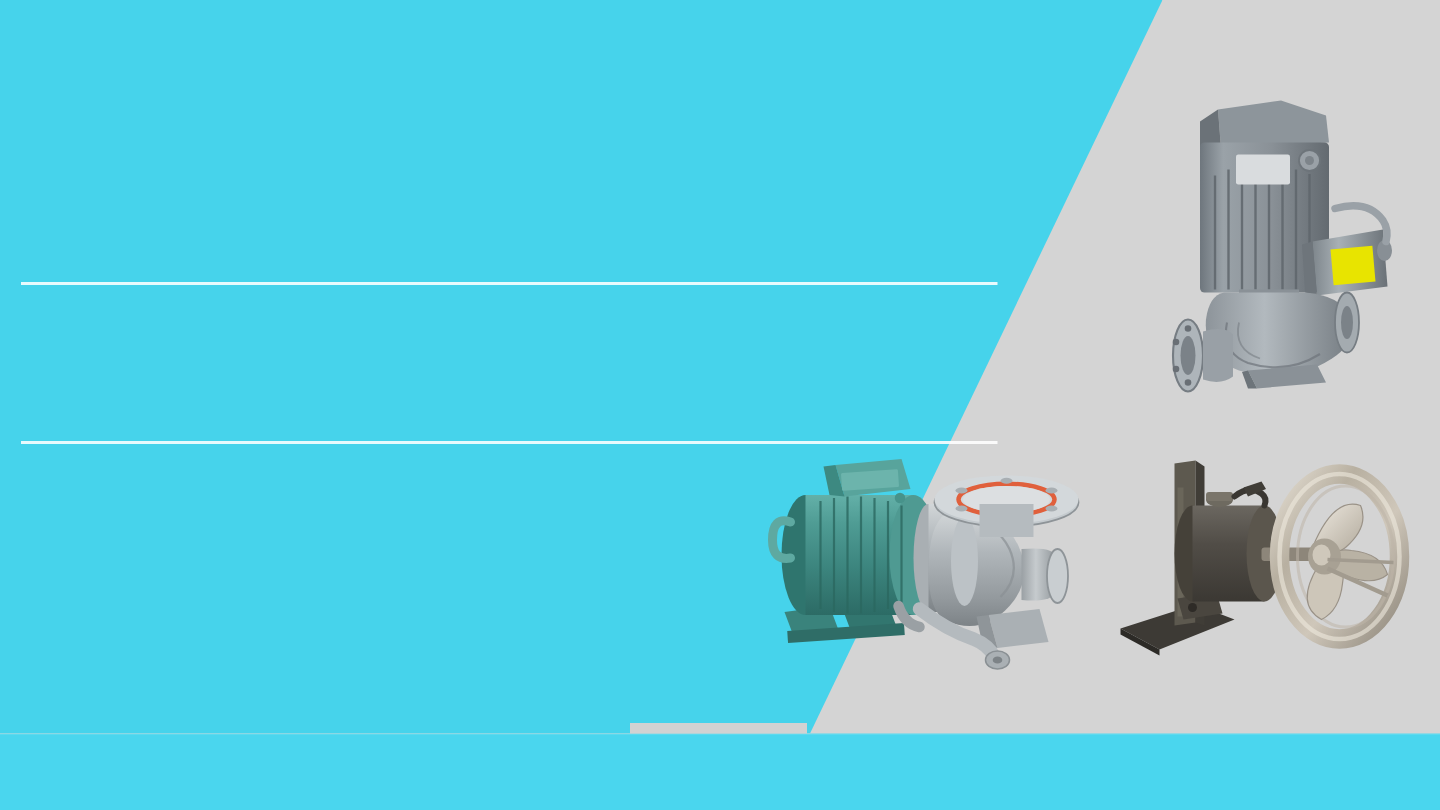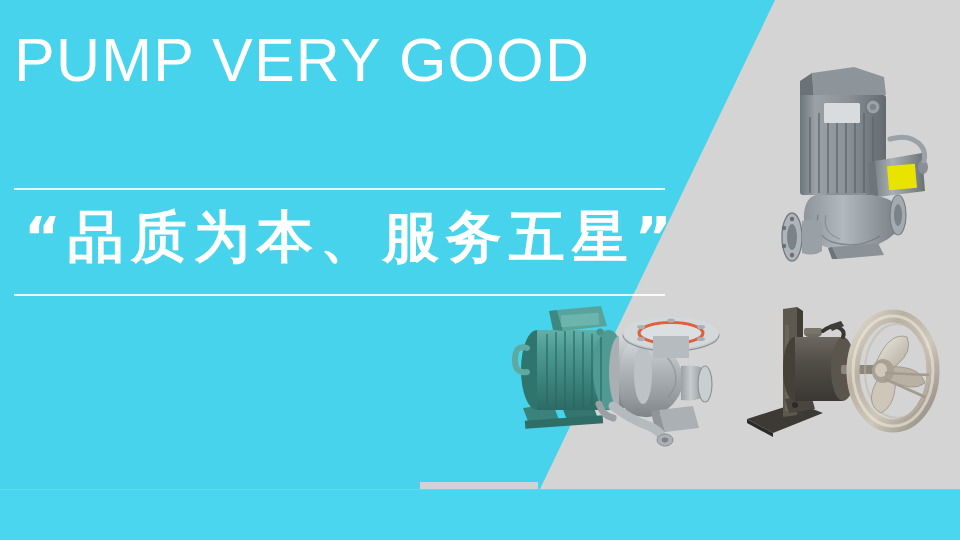--- a/index.html
+++ b/index.html
@@ -76,23 +76,21 @@
 </head>
 <body>
 
 <div id="banner">
 
   <div class="bg-gray"></div>
   <div class="bg-cyan"></div>
   <div class="bg-bottom-band"></div>
   <div class="gray-tab"></div>
 
-  <div class="headline">PUMP VERY GOOD</div>
   <div class="rule rule-top"></div>
-  <div class="slogan">“品质为本、服务五星”</div>
   <div class="rule rule-bottom"></div>
 
   <div class="product" id="p1">
     <svg width="175" height="200" viewBox="0 0 175 200">
       <defs>
         <linearGradient id="mg1" x1="0" y1="0" x2="1" y2="0">
           <stop offset="0" stop-color="#6e767d"></stop>
           <stop offset=".18" stop-color="#9aa2a8"></stop>
           <stop offset=".55" stop-color="#8a9197"></stop>
           <stop offset="1" stop-color="#636a70"></stop>

